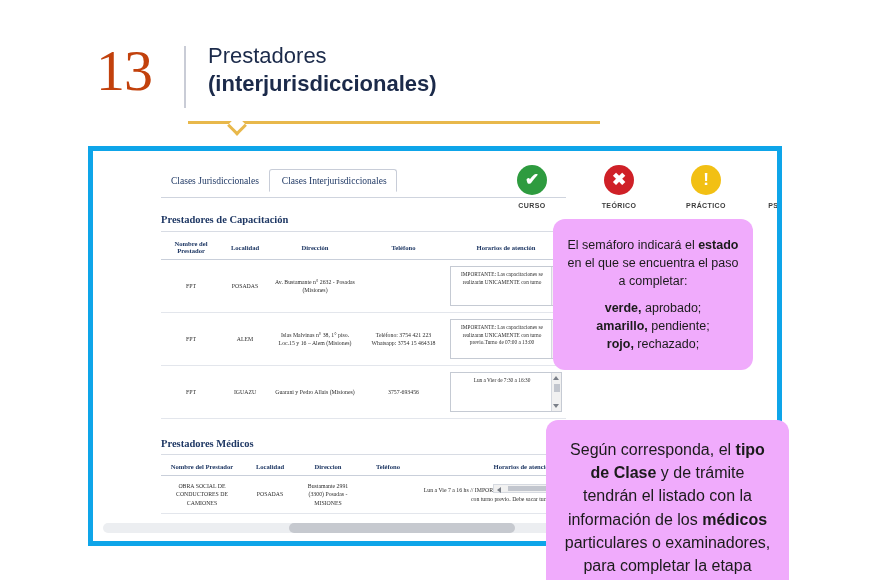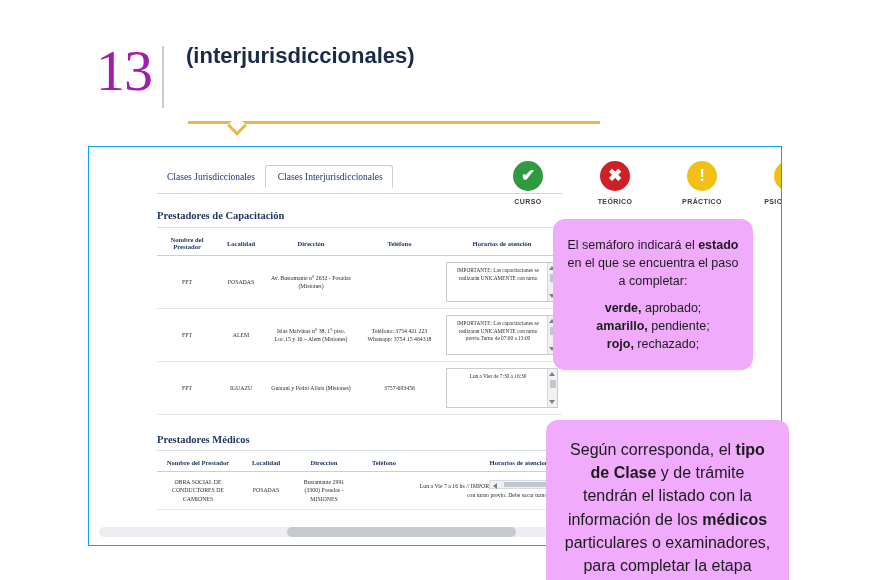--- a/index.html
+++ b/index.html
@@ -19,24 +19,24 @@
   .header {
     position: absolute;
     left: 96px;
     top: 42px;
     display: flex;
     align-items: flex-start;
   }
   .slide-number {
     font-family: "Liberation Serif", serif;
     font-size: 58px;
-    color: #a21caf;
+    color: #c2410c;
     line-height: 1;
     letter-spacing: -1px;
-    padding-right: 10px;
+    padding-right: 32px;
   }
   .header-divider {
     width: 2px;
     background: #c9ccd6;
     height: 62px;
     margin-top: 4px;
   }
   .header-text {
     padding-left: 22px;
     color: #1b2a4a;
@@ -73,21 +73,21 @@
   }
 
   
   .panel {
     position: absolute;
     left: 88px;
     top: 146px;
     width: 694px;
     height: 400px;
     background: #ffffff;
-    border: 1px solid #0ea5e9;
+    border: 5px solid #0ea5e9;
     box-sizing: border-box;
     overflow: hidden;
   }
 
   
   .tabs {
     position: absolute;
     left: 68px;
     top: 18px;
     display: flex;
@@ -311,20 +311,21 @@
   .callout b { font-weight: bold; }
   .callout .gap { height: 10px; }
 </style>
 </head>
 <body>
 
 <div class="header">
   <div class="slide-number">13</div>
   <div class="header-divider"></div>
   <div class="header-text">
+    <div class="header-line1">Prestadores</div>
     <div class="header-line2">(interjurisdiccionales)</div>
   </div>
 </div>
 <div class="header-underline"></div>
 
 <div class="panel">
 
   <div class="tabs">
     <div class="tab">Clases Jurisdiccionales</div>
     <div class="tab active">Clases Interjurisdiccionales</div>

